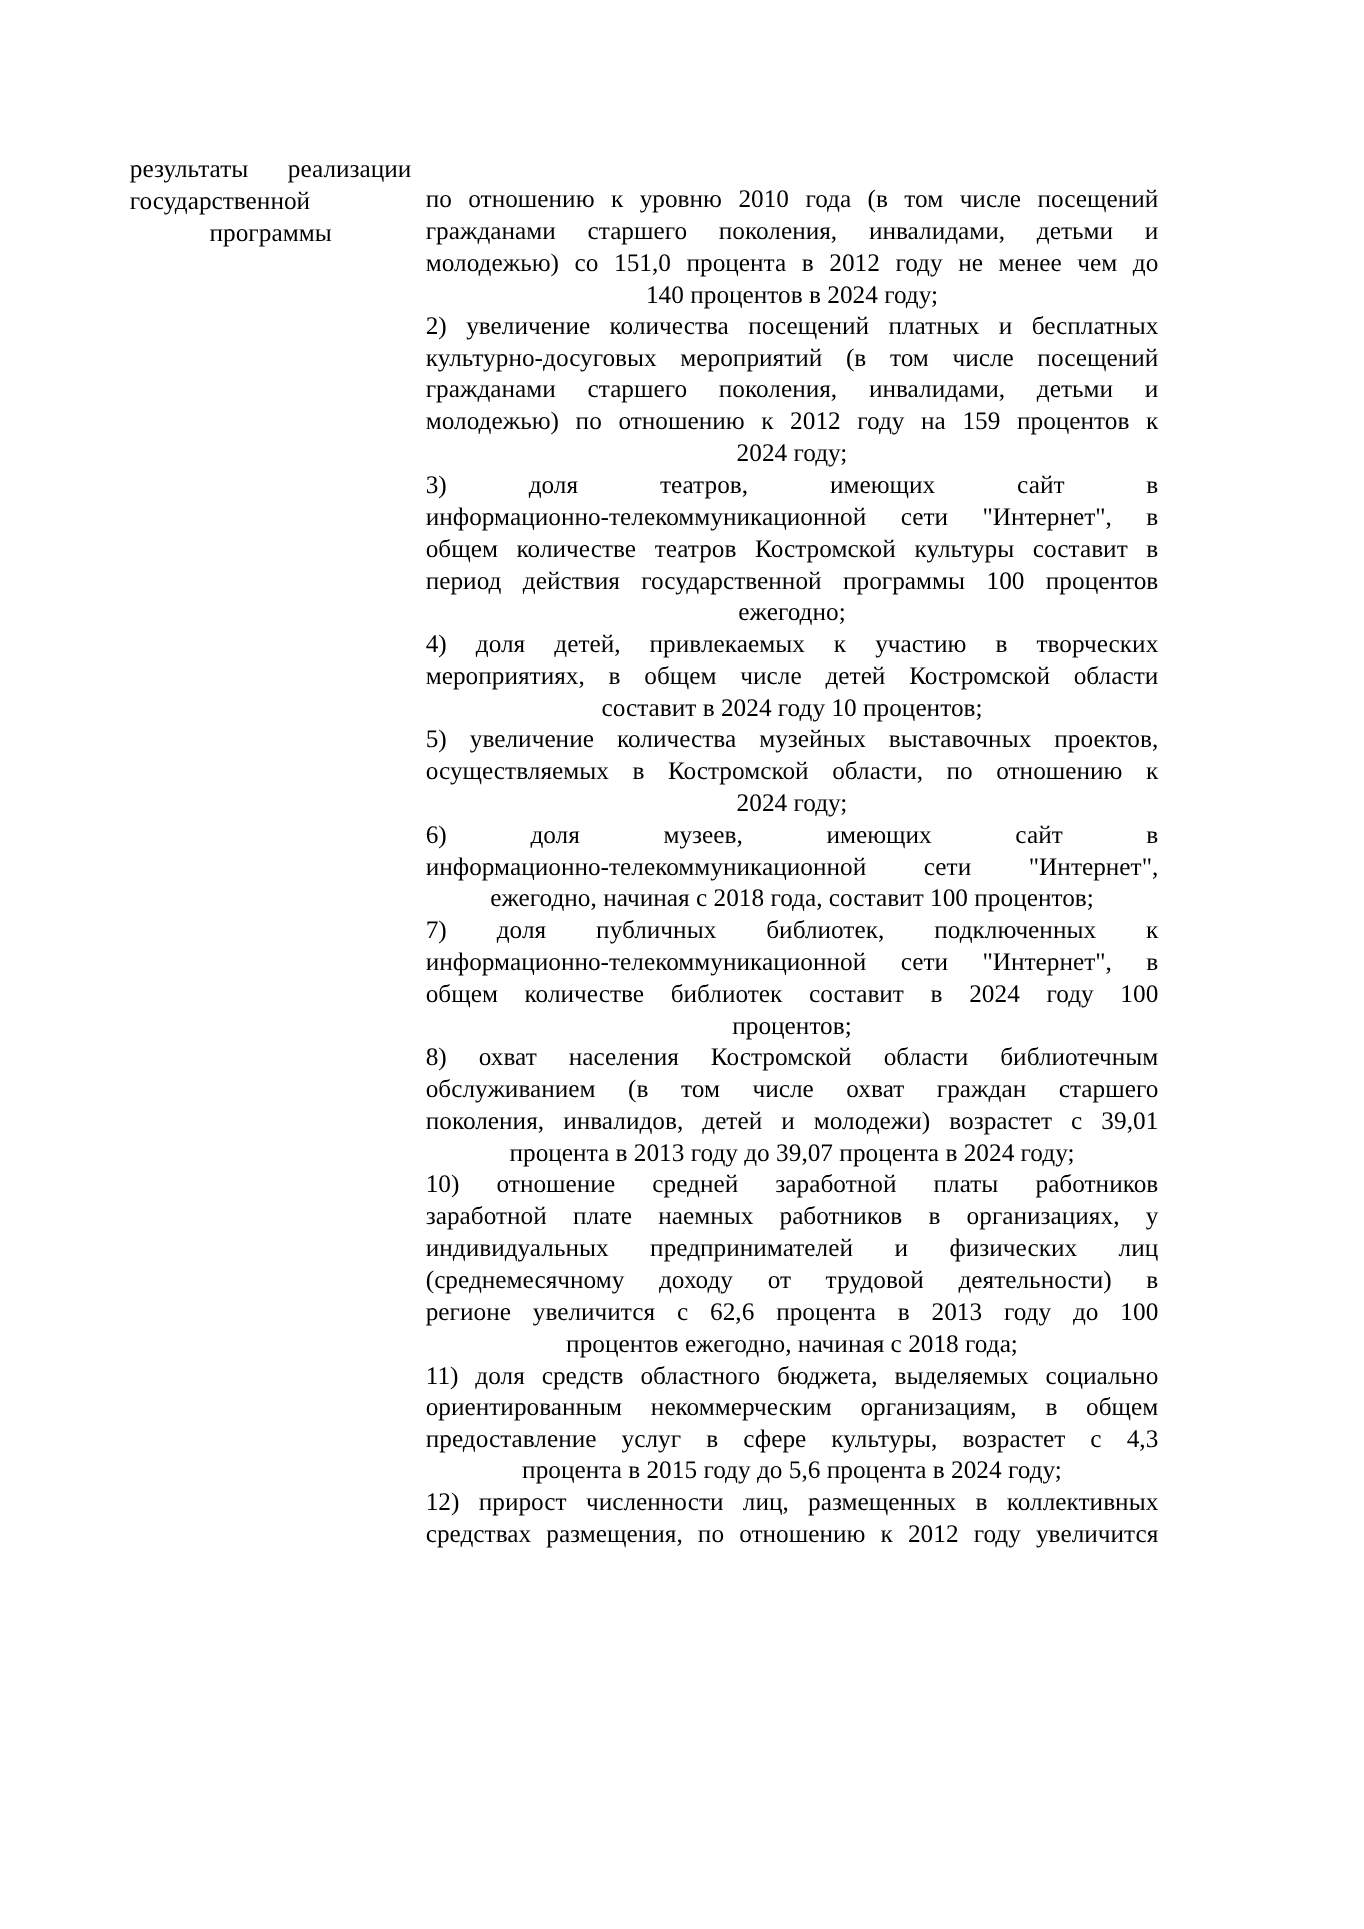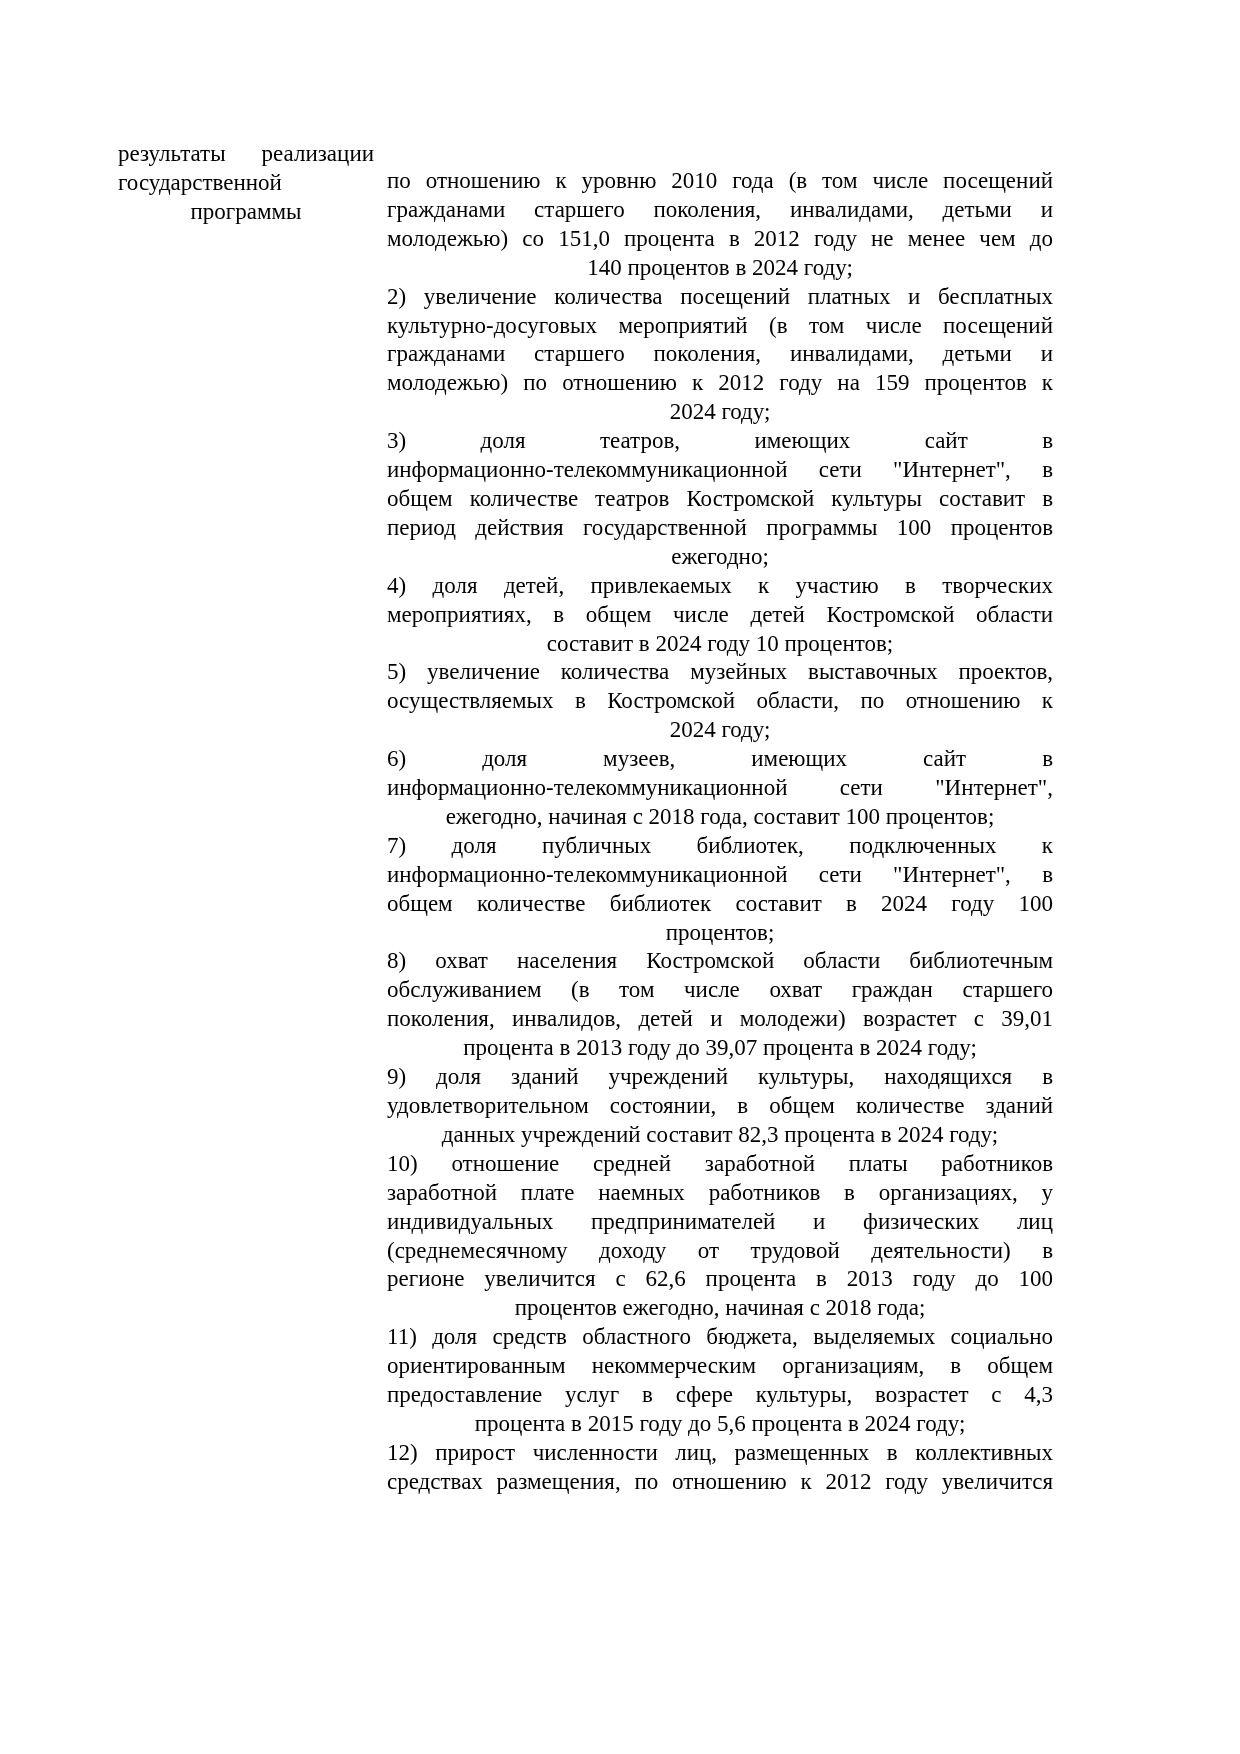--- a/index.html
+++ b/index.html
@@ -95,25 +95,20 @@
         <div class="line j">общем количестве библиотек составит в 2024 году 100</div>
         <div class="line">процентов;</div>
       </div>
       <div class="paragraph">
         <div class="line j">8) охват населения Костромской области библиотечным</div>
         <div class="line j">обслуживанием (в том числе охват граждан старшего</div>
         <div class="line j">поколения, инвалидов, детей и молодежи) возрастет с 39,01</div>
         <div class="line">процента в 2013 году до 39,07 процента в 2024 году;</div>
       </div>
       <div class="paragraph">
-        <div class="line j">9) доля зданий учреждений культуры, находящихся в</div>
-        <div class="line j">удовлетворительном состоянии, в общем количестве зданий</div>
-        <div class="line">данных учреждений составит 82,3 процента в 2024 году;</div>
-      </div>
-      <div class="paragraph">
         <div class="line j">10) отношение средней заработной платы работников</div>
         <div class="line j">заработной плате наемных работников в организациях, у</div>
         <div class="line j">индивидуальных предпринимателей и физических лиц</div>
         <div class="line j">(среднемесячному доходу от трудовой деятельности) в</div>
         <div class="line j">регионе увеличится с 62,6 процента в 2013 году до 100</div>
         <div class="line">процентов ежегодно, начиная с 2018 года;</div>
       </div>
       <div class="paragraph">
         <div class="line j">11) доля средств областного бюджета, выделяемых социально</div>
         <div class="line j">ориентированным некоммерческим организациям, в общем</div>

